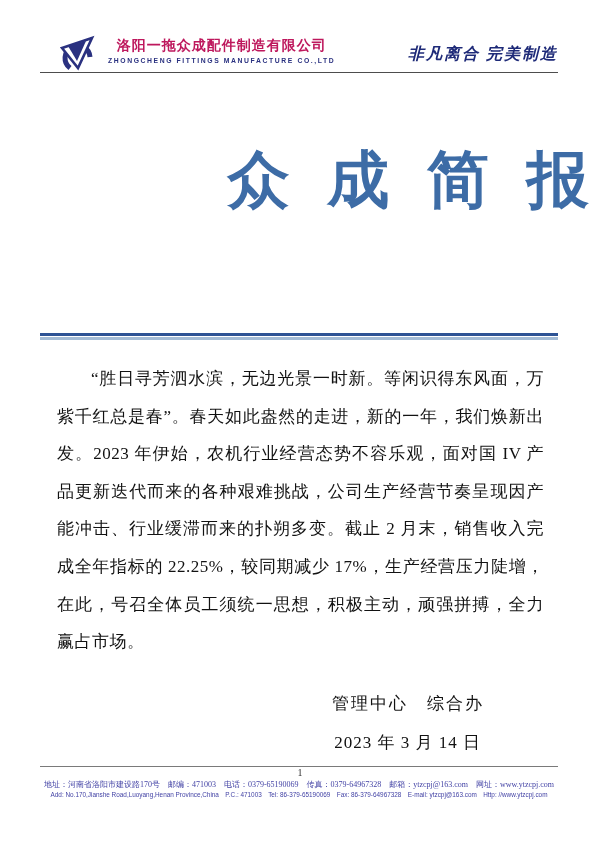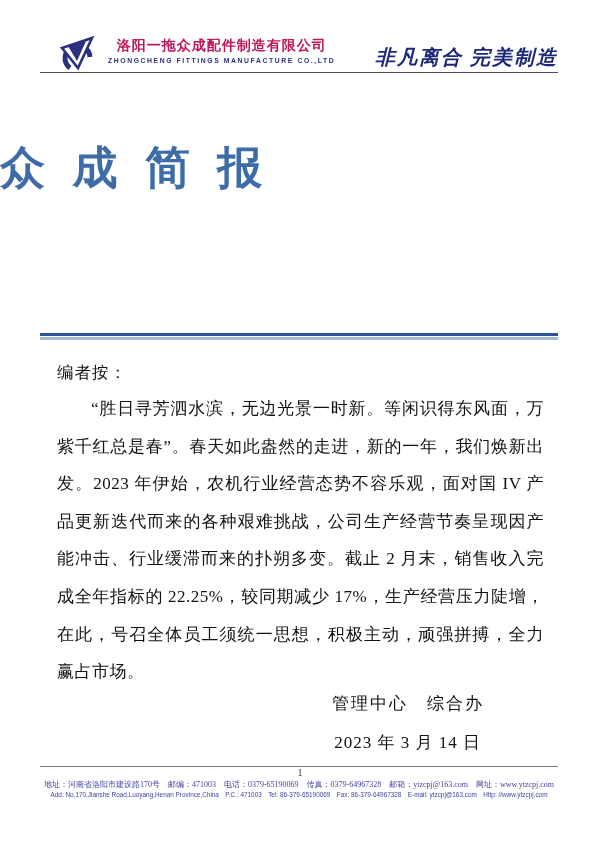--- a/index.html
+++ b/index.html
@@ -34,35 +34,35 @@
     letter-spacing: 1.6px;
     color: #2a3180;
     line-height: 10px;
     margin-top: 2px;
   }
   .slogan {
     position: absolute; right: 0; top: 10px;
     font-family: "Liberation Serif", "DejaVu Serif", serif;
     font-style: italic;
     font-weight: 700;
-    font-size: 20px;
+    font-size: 16px;
     letter-spacing: 2px;
     color: #1e2a78;
     white-space: nowrap;
   }
   .header-rule {
     position: absolute; left: 40px; right: 42px; top: 72px;
     border-top: 1.6px solid #4d4d4d;
   }
 
   
   .doc-title {
     position: absolute; left: 0; right: 0; top: 138px;
-    text-align: left;
-    font-size: 45px;
+    text-align: right;
+    font-size: 62px;
     font-weight: 700;
     letter-spacing: 0.18em;
     color: #3d6ca6;
     font-family: "Liberation Serif", "DejaVu Serif", serif;
   }
   .doc-issue {
     position: absolute; left: 0; right: 0; top: 248px;
     text-align: center;
     font-size: 21px;
     letter-spacing: 1px;
@@ -149,21 +149,20 @@
   </div>
   <div class="header-rule"></div>
 
   <div class="doc-title">众 成 简 报</div>
   <div class="double-rule">
     <div class="thick"></div>
     <div class="thin"></div>
   </div>
 
   <div class="body-block">
-    <div class="editor-label">编者按：</div>
     <div class="editor-paragraph">“胜日寻芳泗水滨，无边光景一时新。等闲识得东风面，万紫千红总是春”。春天如此盎然的走进，新的一年，我们焕新出发。2023 年伊始，农机行业经营态势不容乐观，面对国 IV 产品更新迭代而来的各种艰难挑战，公司生产经营节奏呈现因产能冲击、行业缓滞而来的扑朔多变。截止 2 月末，销售收入完成全年指标的 22.25%，较同期减少 17%，生产经营压力陡增，在此，号召全体员工须统一思想，积极主动，顽强拼搏，全力赢占市场。</div>
   </div>
 
   <div class="signature signature-dept">管理中心　综合办</div>
   <div class="signature signature-date">2023 年 3 月 14 日</div>
 
   <div class="footer-rule"></div>
   <div class="page-number">1</div>
   <div class="footer-cn">地址：河南省洛阳市建设路170号　邮编：471003　电话：0379-65190069　传真：0379-64967328　邮箱：ytzcpj@163.com　网址：www.ytzcpj.com</div>
   <div class="footer-en">Add: No.170,Jianshe Road,Luoyang,Henan Province,China　P.C.: 471003　Tel: 86-379-65190069　Fax: 86-379-64967328　E-mail: ytzcpj@163.com　Http: //www.ytzcpj.com</div>

